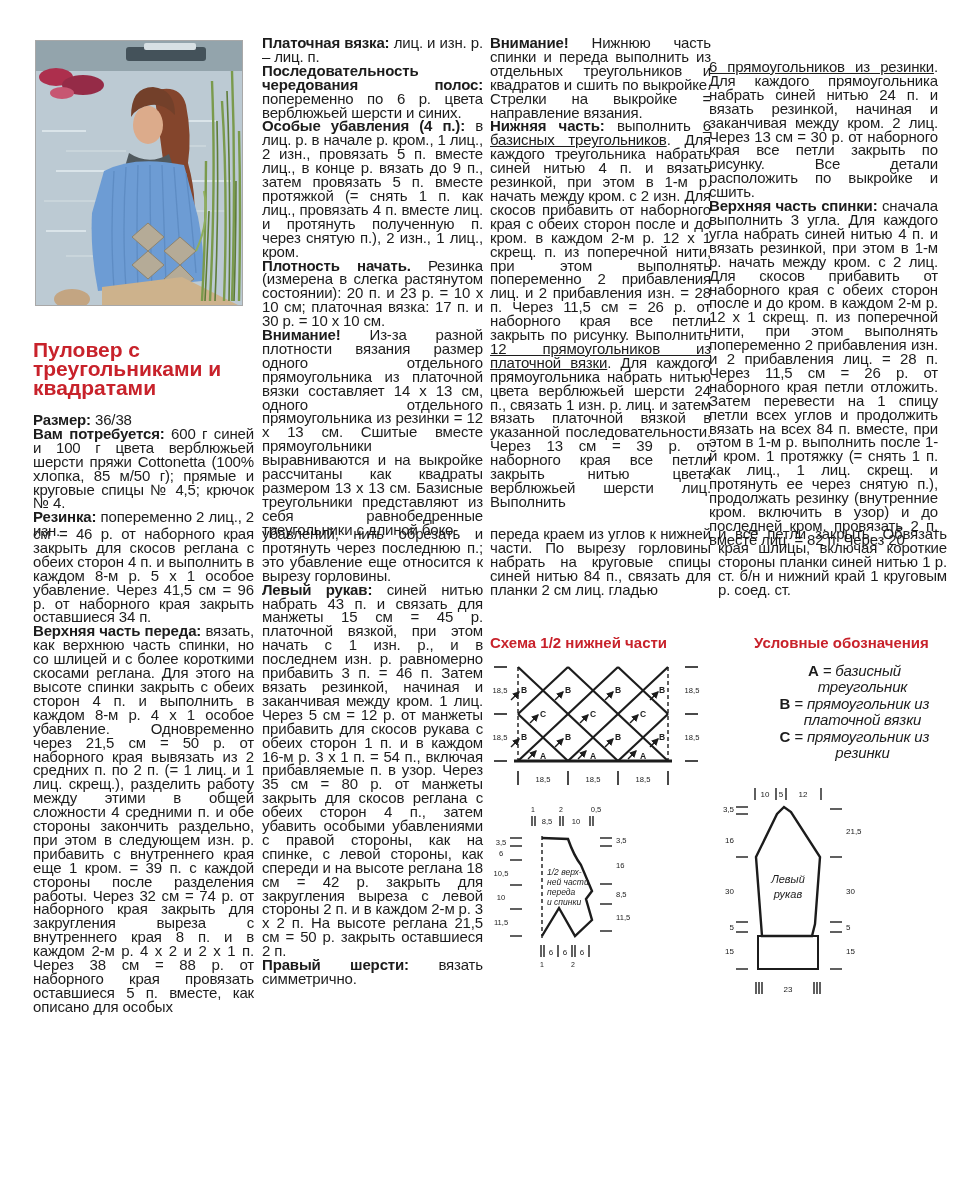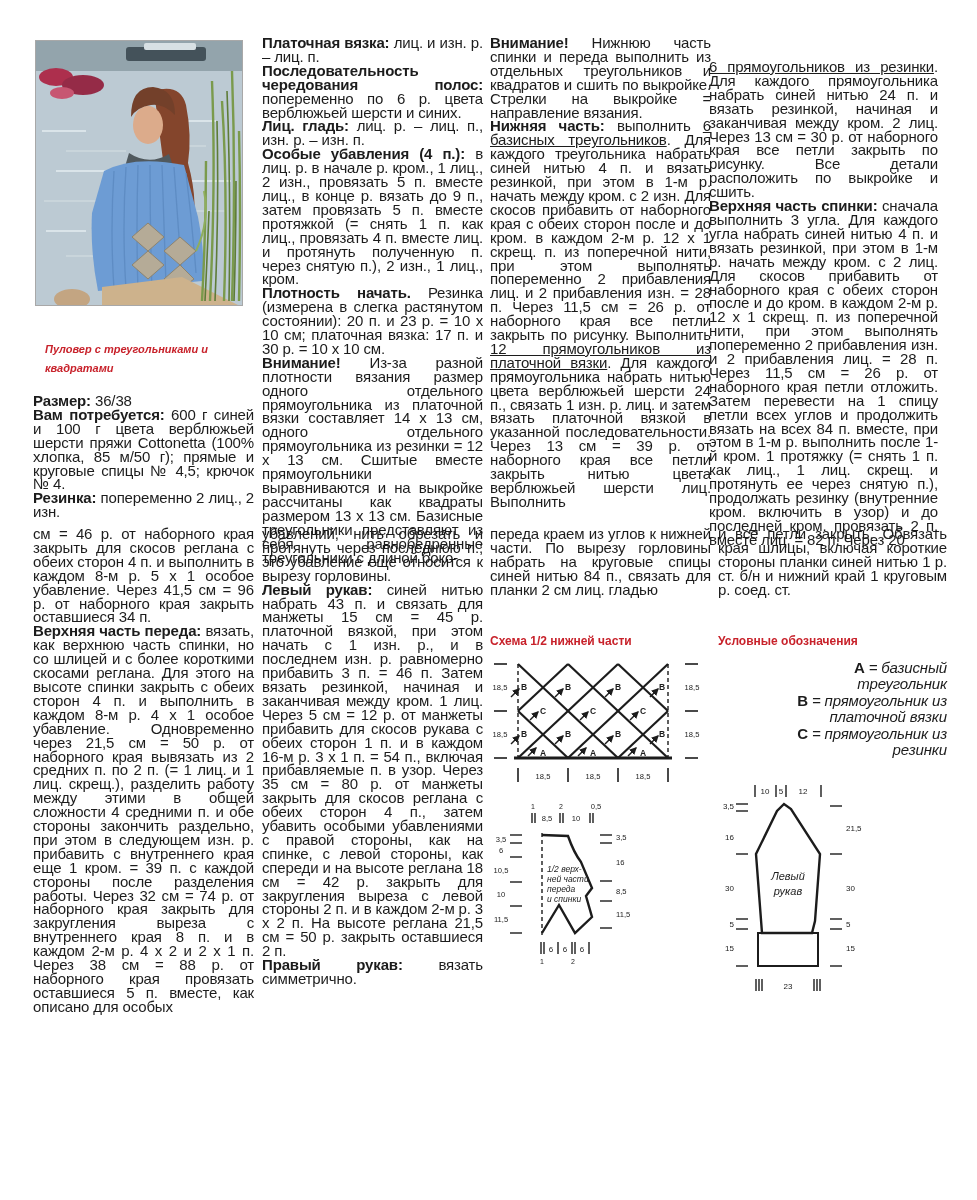--- a/index.html
+++ b/index.html
@@ -4,28 +4,28 @@
 <style>
   html,body{margin:0;padding:0;background:#ffffff;}
   body{width:977px;height:1200px;position:relative;font-family:"Liberation Sans",sans-serif;}
   .page{position:absolute;left:0;top:0;width:977px;height:1200px;background:#fff;overflow:hidden;}
   .col{position:absolute;}
   .para{margin:0;text-align:justify;font-size:15px;line-height:13.9px;color:#1c1c1c;letter-spacing:-0.15px;}
   .s-b{font-weight:700;}
   .s-u{text-decoration:underline;}
   .s-i{font-style:italic;}
   .red{color:#c8222b;}
-  .title{font-size:11px;font-weight:700;line-height:19px;margin:30px 0 0 12px;font-style:italic;}
+  .title{font-size:21px;font-weight:700;line-height:19px;margin:30px 0 0 0;}
   .info{margin-top:16px;}
-  .subhead{font-size:12px;font-weight:700;margin:0;}
+  .subhead{font-size:15px;font-weight:700;margin:0;}
   .scheme-head{margin-top:37px;}
-  .legend-head{margin-top:37px;}
+  .legend-head{margin-top:37px;margin-left:36px;}
   .photo{width:206px;height:264px;border:1px solid #a8a8a8;margin-left:2px;}
   .legend{margin-top:12px;}
-  .legend .para{text-align:right;line-height:16.5px;padding-left:16px;text-indent:-16px;margin-left:44px;}
+  .legend .para{text-align:center;line-height:16.5px;padding-left:16px;text-indent:-16px;margin-left:44px;}
   .diag{display:block;}
   .lattice-svg{margin-top:8px;}
   .piece-svg{margin-top:6px;}
   .sleeve-svg{margin-top:2px;}
   svg text{font-family:"Liberation Sans",sans-serif;fill:#1c1c1c;}
 </style>
 </head>
 <body>
 
 <div class="page">
@@ -81,42 +81,41 @@
     <div class="info">
         <p class="para"><span class="s-b">Размер: </span><span>36/38</span></p>
         <p class="para"><span class="s-b">Вам потребуется: </span><span>600 г синей и 100 г цвета верблюжьей шерсти пряжи Cottonetta (100% хлопка, 85 м/50 г); прямые и круговые спицы № 4,5; крючок № 4.</span></p>
         <p class="para"><span class="s-b">Резинка: </span><span>попеременно 2 лиц., 2 изн.</span></p>
       </div>
   </div>
 
   <div class="col" style="left:262px;top:36px;width:221px;">
       <p class="para"><span class="s-b">Платочная вязка: </span><span>лиц. и изн. р. – лиц. п.</span></p>
       <p class="para"><span class="s-b">Последовательность чередования полос: </span><span>попеременно по 6 р. цвета верблюжьей шерсти и синих.</span></p>
-      <p class="para"><span class="s-b">Лиц. гладь: </span><span>лиц. р. – лиц. п., изн. р. – изн. п.</span></p>
       <p class="para"><span class="s-b">Особые убавления (4 п.): </span><span>в лиц. р. в начале р. кром., 1 лиц., 2 изн., провязать 5 п. вместе лиц., в конце р. вязать до 9 п., затем провязать 5 п. вместе протяжкой (= снять 1 п. как лиц., провязать 4 п. вместе лиц. и протянуть полученную п. через снятую п.), 2 изн., 1 лиц., кром.</span></p>
       <p class="para"><span class="s-b">Плотность начать. </span><span>Резинка (измерена в слегка растянутом состоянии): 20 п. и 23 р. = 10 х 10 см; платочная вязка: 17 п. и 30 р. = 10 х 10 см.</span></p>
       <p class="para"><span class="s-b">Внимание! </span><span>Из-за разной плотности вязания размер одного отдельного прямоугольника из платочной вязки составляет 14 х 13 см, одного отдельного прямоугольника из резинки = 12 х 13 см. Сшитые вместе прямоугольники выравниваются и на выкройке рассчитаны как квадраты размером 13 х 13 см. Базисные треугольники представляют из себя равнобедренные треугольники с длиной боко-</span></p>
     </div>
   <div class="col" style="left:490px;top:36px;width:221px;">
       <p class="para"><span class="s-b">Внимание! </span><span>Нижнюю часть спинки и переда выполнить из отдельных треугольников и квадратов и сшить по выкройке. Стрелки на выкройке = направление вязания.</span></p>
       <p class="para"><span class="s-b">Нижняя часть: </span><span>выполнить </span><span class="s-u">6 базисных треугольников</span><span>. Для каждого треугольника набрать синей нитью 4 п. и вязать резинкой, при этом в 1-м р. начать между кром. с 2 изн. Для скосов прибавить от наборного края с обеих сторон после и до кром. в каждом 2-м р. 12 х 1 скрещ. п. из поперечной нити, при этом выполнять попеременно 2 прибавления лиц. и 2 прибавления изн. = 28 п. Через 11,5 см = 26 р. от наборного края все петли закрыть по рисунку. Выполнить </span><span class="s-u">12 прямоугольников из платочной вязки</span><span>. Для каждого прямоугольника набрать нитью цвета верблюжьей шерсти 24 п., связать 1 изн. р. лиц. и затем вязать платочной вязкой в указанной последовательности. Через 13 см = 39 р. от наборного края все петли закрыть нитью цвета верблюжьей шерсти лиц. Выполнить</span></p>
     </div>
   <div class="col" style="left:709px;top:36px;width:229px;margin-top:24px;">
       <p class="para"><span class="s-u">6 прямоугольников из резинки</span><span>. Для каждого прямоугольника набрать синей нитью 24 п. и вязать резинкой, начиная и заканчивая между кром. 2 лиц. Через 13 см = 30 р. от наборного края все петли закрыть по рисунку. Все детали расположить по выкройке и сшить.</span></p>
       <p class="para"><span class="s-b">Верхняя часть спинки: </span><span>сначала выполнить 3 угла. Для каждого угла набрать синей нитью 4 п. и вязать резинкой, при этом в 1-м р. начать между кром. с 2 лиц. Для скосов прибавить от наборного края с обеих сторон после и до кром. в каждом 2-м р. 12 х 1 скрещ. п. из поперечной нити, при этом выполнять попеременно 2 прибавления изн. и 2 прибавления лиц. = 28 п. Через 11,5 см = 26 р. от наборного края петли отложить. Затем перевести на 1 спицу петли всех углов и продолжить вязать на всех 84 п. вместе, при этом в 1-м р. выполнить после 1-й кром. 1 протяжку (= снять 1 п. как лиц., 1 лиц. скрещ. и протянуть ее через снятую п.), продолжать резинку (внутренние кром. включить в узор) и до последней кром. провязать 2 п. вместе лиц. = 82 п. Через 20</span></p>
     </div>
 
   <div class="col" style="left:33px;top:527px;width:221px;">
       <p class="para"><span>см = 46 р. от наборного края закрыть для скосов реглана с обеих сторон 4 п. и выполнить в каждом 8-м р. 5 х 1 особое убавление. Через 41,5 см = 96 р. от наборного края закрыть оставшиеся 34 п.</span></p>
       <p class="para"><span class="s-b">Верхняя часть переда: </span><span>вязать, как верхнюю часть спинки, но со шлицей и с более короткими скосами реглана. Для этого на высоте спинки закрыть с обеих сторон 4 п. и выполнить в каждом 8-м р. 4 х 1 особое убавление. Одновременно через 21,5 см = 50 р. от наборного края вывязать из 2 средних п. по 2 п. (= 1 лиц. и 1 лиц. скрещ.), разделить работу между этими в общей сложности 4 средними п. и обе стороны закончить раздельно, при этом в следующем изн. р. прибавить с внутреннего края еще 1 кром. = 39 п. с каждой стороны после разделения работы. Через 32 см = 74 р. от наборного края закрыть для закругления выреза с внутреннего края 8 п. и в каждом 2-м р. 4 х 2 и 2 х 1 п. Через 38 см = 88 р. от наборного края провязать оставшиеся 5 п. вместе, как описано для особых</span></p>
     </div>
   <div class="col" style="left:262px;top:527px;width:221px;">
       <p class="para"><span>убавлений, нить обрезать и протянуть через последнюю п.; это убавление еще относится к вырезу горловины.</span></p>
       <p class="para"><span class="s-b">Левый рукав: </span><span>синей нитью набрать 43 п. и связать для манжеты 15 см = 45 р. платочной вязкой, при этом начать с 1 изн. р., и в последнем изн. р. равномерно прибавить 3 п. = 46 п. Затем вязать резинкой, начиная и заканчивая между кром. 1 лиц. Через 5 см = 12 р. от манжеты прибавить для скосов рукава с обеих сторон 1 п. и в каждом 16-м р. 3 х 1 п. = 54 п., включая прибавляемые п. в узор. Через 35 см = 80 р. от манжеты закрыть для скосов реглана с обеих сторон 4 п., затем убавить особыми убавлениями с правой стороны, как на спинке, с левой стороны, как спереди и на высоте реглана 18 см = 42 р. закрыть для закругления выреза с левой стороны 2 п. и в каждом 2-м р. 3 х 2 п. На высоте реглана 21,5 см = 50 р. закрыть оставшиеся 2 п.</span></p>
-      <p class="para"><span class="s-b">Правый рукав: </span><span>вязать симметрично.</span></p>
+      <p class="para"><span class="s-b">Правый шерсти: </span><span>вязать симметрично.</span></p>
     </div>
 
   <div class="col" style="left:490px;top:527px;width:221px;">
     <div>
         <p class="para"><span>переда краем из углов к нижней части. По вырезу горловины набрать на круговые спицы синей нитью 84 п., связать для планки 2 см лиц. гладью</span></p>
       </div>
     <h2 class="red subhead scheme-head">Схема 1/2 нижней части</h2>
 
     <svg class="diag lattice-svg" width="212" height="134" viewBox="0 0 212 134">
       <defs>

